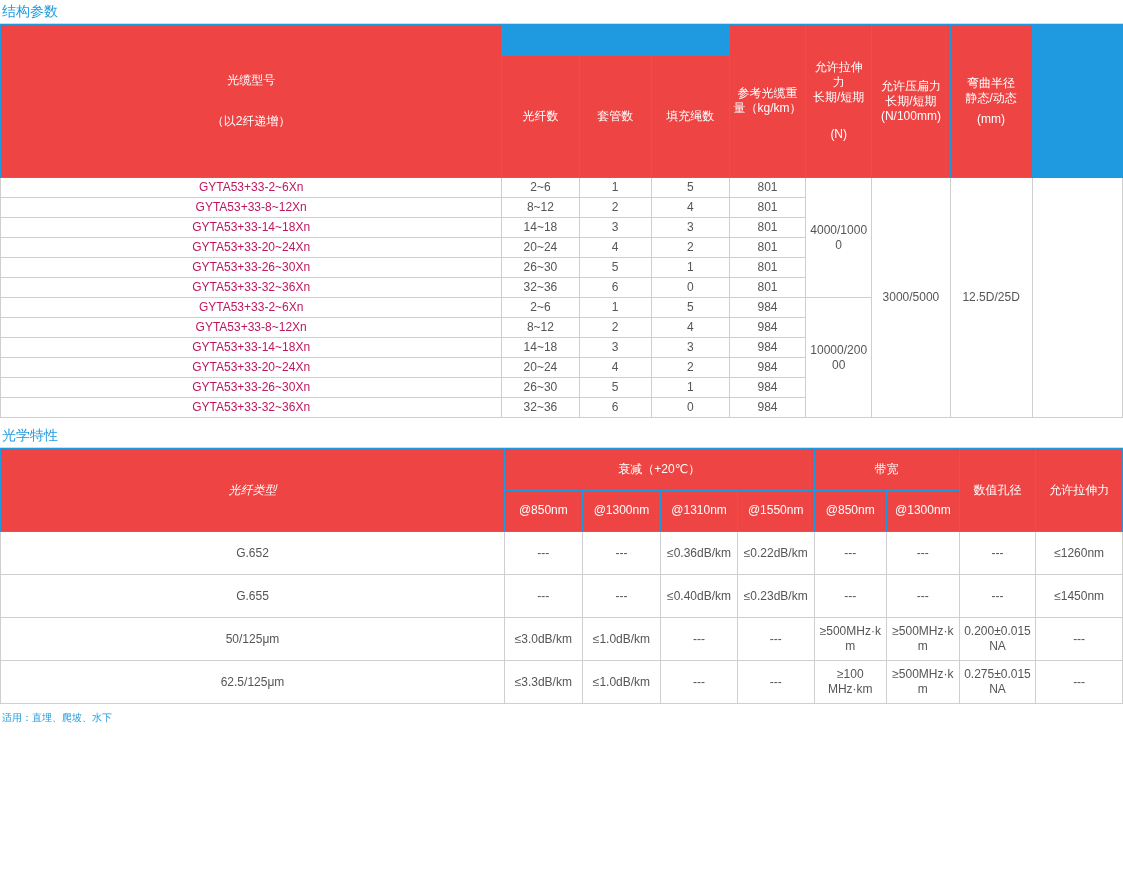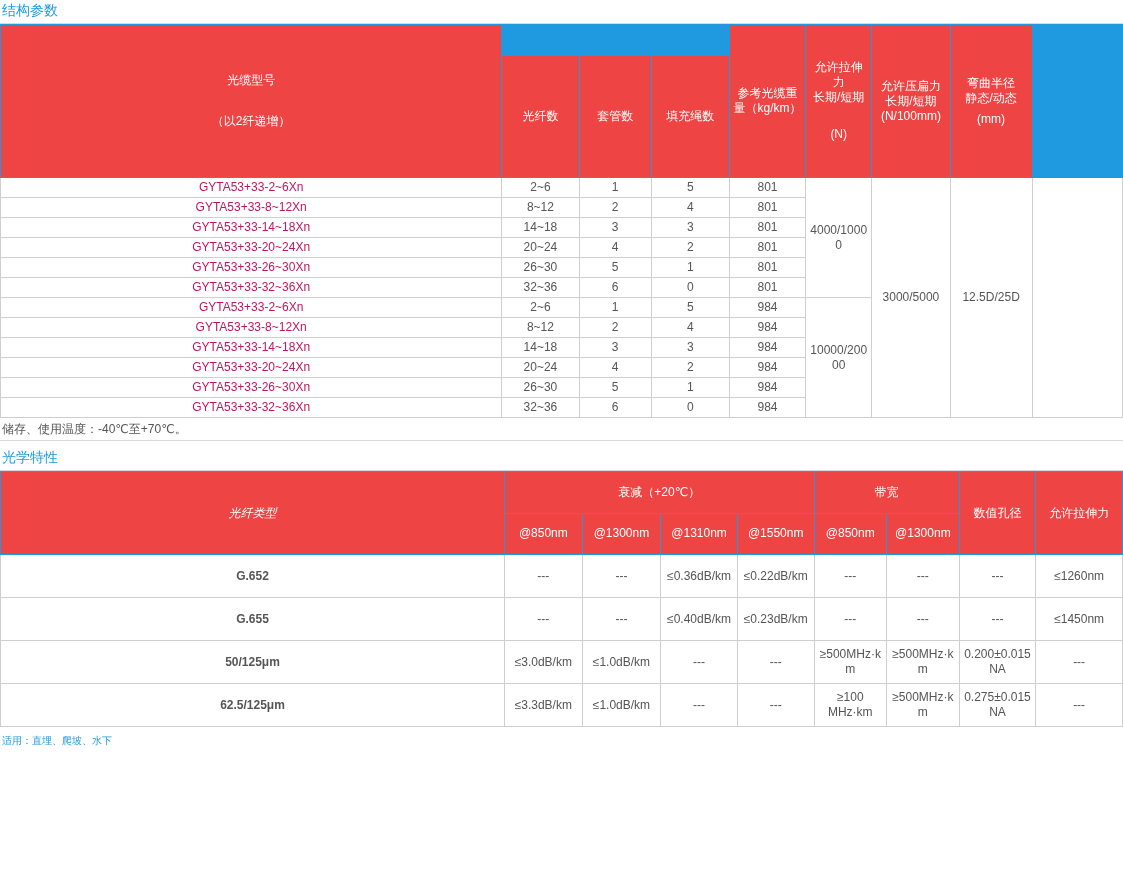--- a/index.html
+++ b/index.html
@@ -11,21 +11,20 @@
     -webkit-font-smoothing:antialiased;
   }
   .page{width:1123px;position:relative;}
 
   .section-title{
     color:#1f9ae0;
     font-size:14px;
     padding:3px 0 4px 2px;
     border-bottom:1px solid #d9d9d9;
     line-height:16px;
-    font-family:Liberation Serif, serif;
   }
 
   table{border-collapse:collapse;table-layout:fixed;width:1123px;}
   td,th{
     border:1px solid #cfcfcf;
     padding:2px 3px;
     text-align:center;
     vertical-align:middle;
     font-weight:normal;
     font-size:12px;
@@ -52,21 +51,21 @@
     line-height:16px;
   }
   .spacer{height:6px;}
   .footer-note{
     color:#1f9ae0;
     font-size:10px;
     padding:5px 2px 4px 2px;
     line-height:18px;
   }
   .tall td{height:38px;}
-  .h-opt{height:46px;font-weight:bold;}
+  .h-opt{height:46px;}
 </style>
 </head>
 <body>
 
 <div class="page">
 
   <div class="section-title">结构参数</div>
 
   <table>
     <colgroup>
@@ -204,21 +203,20 @@
       <tr>
         <td class="cell name-cell">GYTA53+33-32~36Xn</td>
         <td class="cell">32~36</td>
         <td class="cell">6</td>
         <td class="cell">0</td>
         <td class="cell">984</td>
       </tr>
     </tbody>
   </table>
 
-  <div class="note">储存、使用温度：-40℃至+70℃。</div>
 
   <div class="spacer"></div>
 
   <div class="section-title">光学特性</div>
 
   <table>
     <colgroup>
       <col style="width:500px">
       <col style="width:77px">
       <col style="width:78px">

